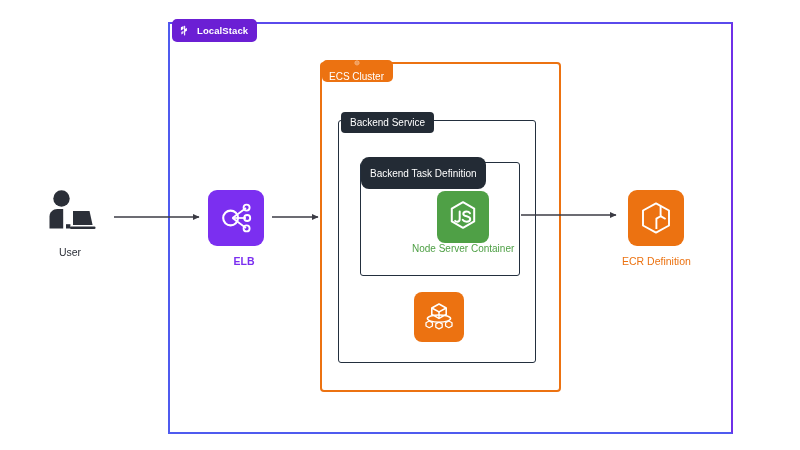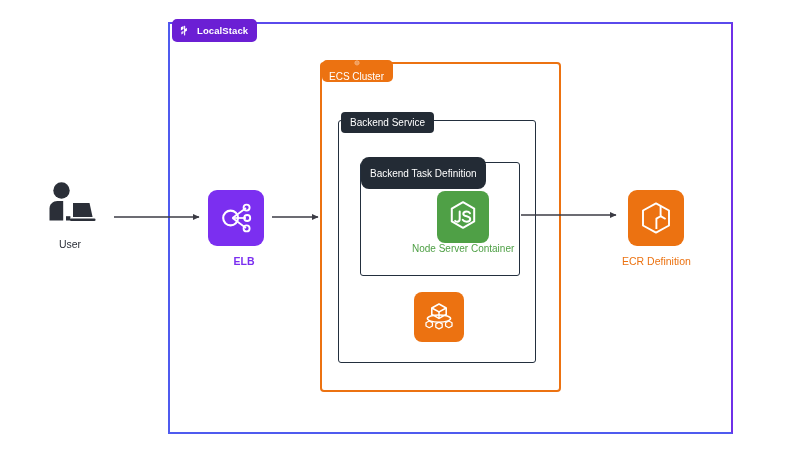--- a/index.html
+++ b/index.html
@@ -158,21 +158,21 @@
     align-items: center;
     justify-content: center;
   }
   .node .caption {
     margin-top: 9px;
     font-size: 10.5px;
     white-space: nowrap;
     text-align: center;
   }
 
-  #node-user       { left: 44px;  top: 181px; }
+  #node-user       { left: 44px;  top: 189px; }
   #node-user .caption { color: #2b2f38; }
   #node-elb        { left: 208px; top: 190px; }
   #node-elb .tile  { background: #7b2ff0; }
   #node-elb .caption { color: #7b2ff0; font-weight: bold; padding-left: 16px; }
   #node-ecr        { left: 622px; top: 190px; }
   #node-ecr .tile  { background: #ec7211; }
   #node-ecr .caption { color: #ec7211; }
   #node-node-server { left: 412px; top: 191px; }
   #node-node-server .tile { background: #4fa046; width: 52px; height: 52px; border-radius: 8px;}
   #node-node-server .caption { color: #4fa046; font-size: 10px; margin-top: 0; }

